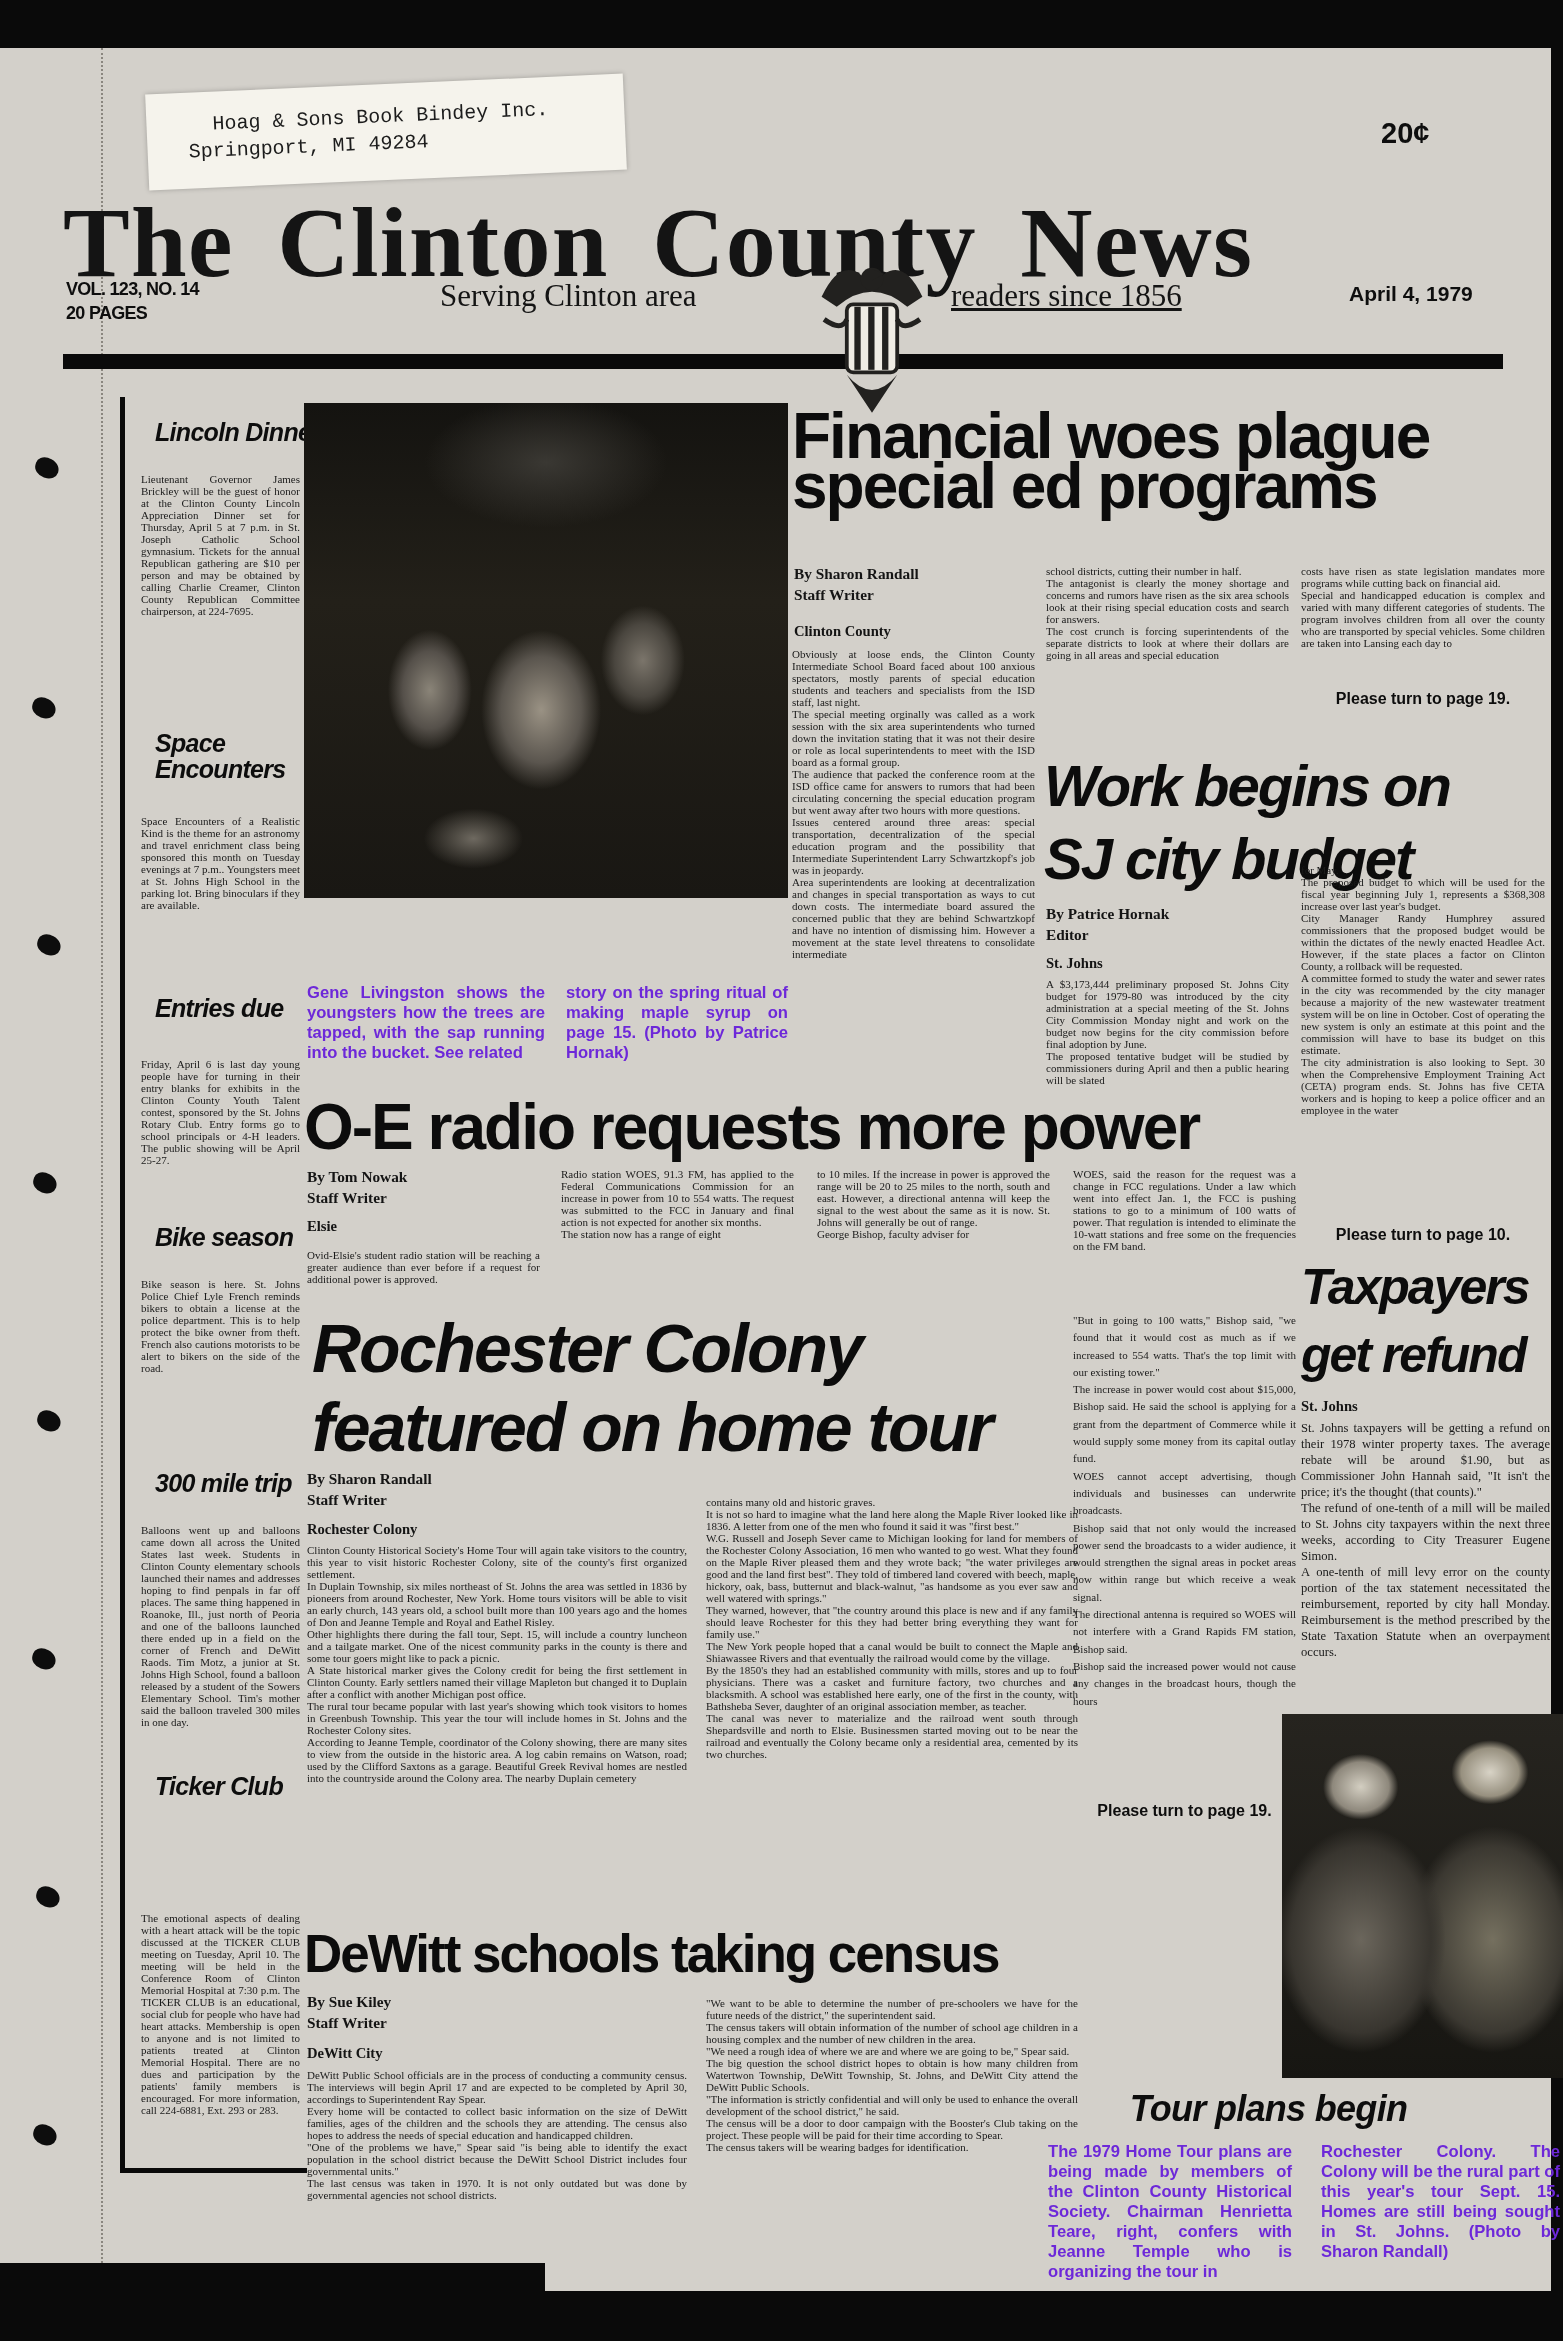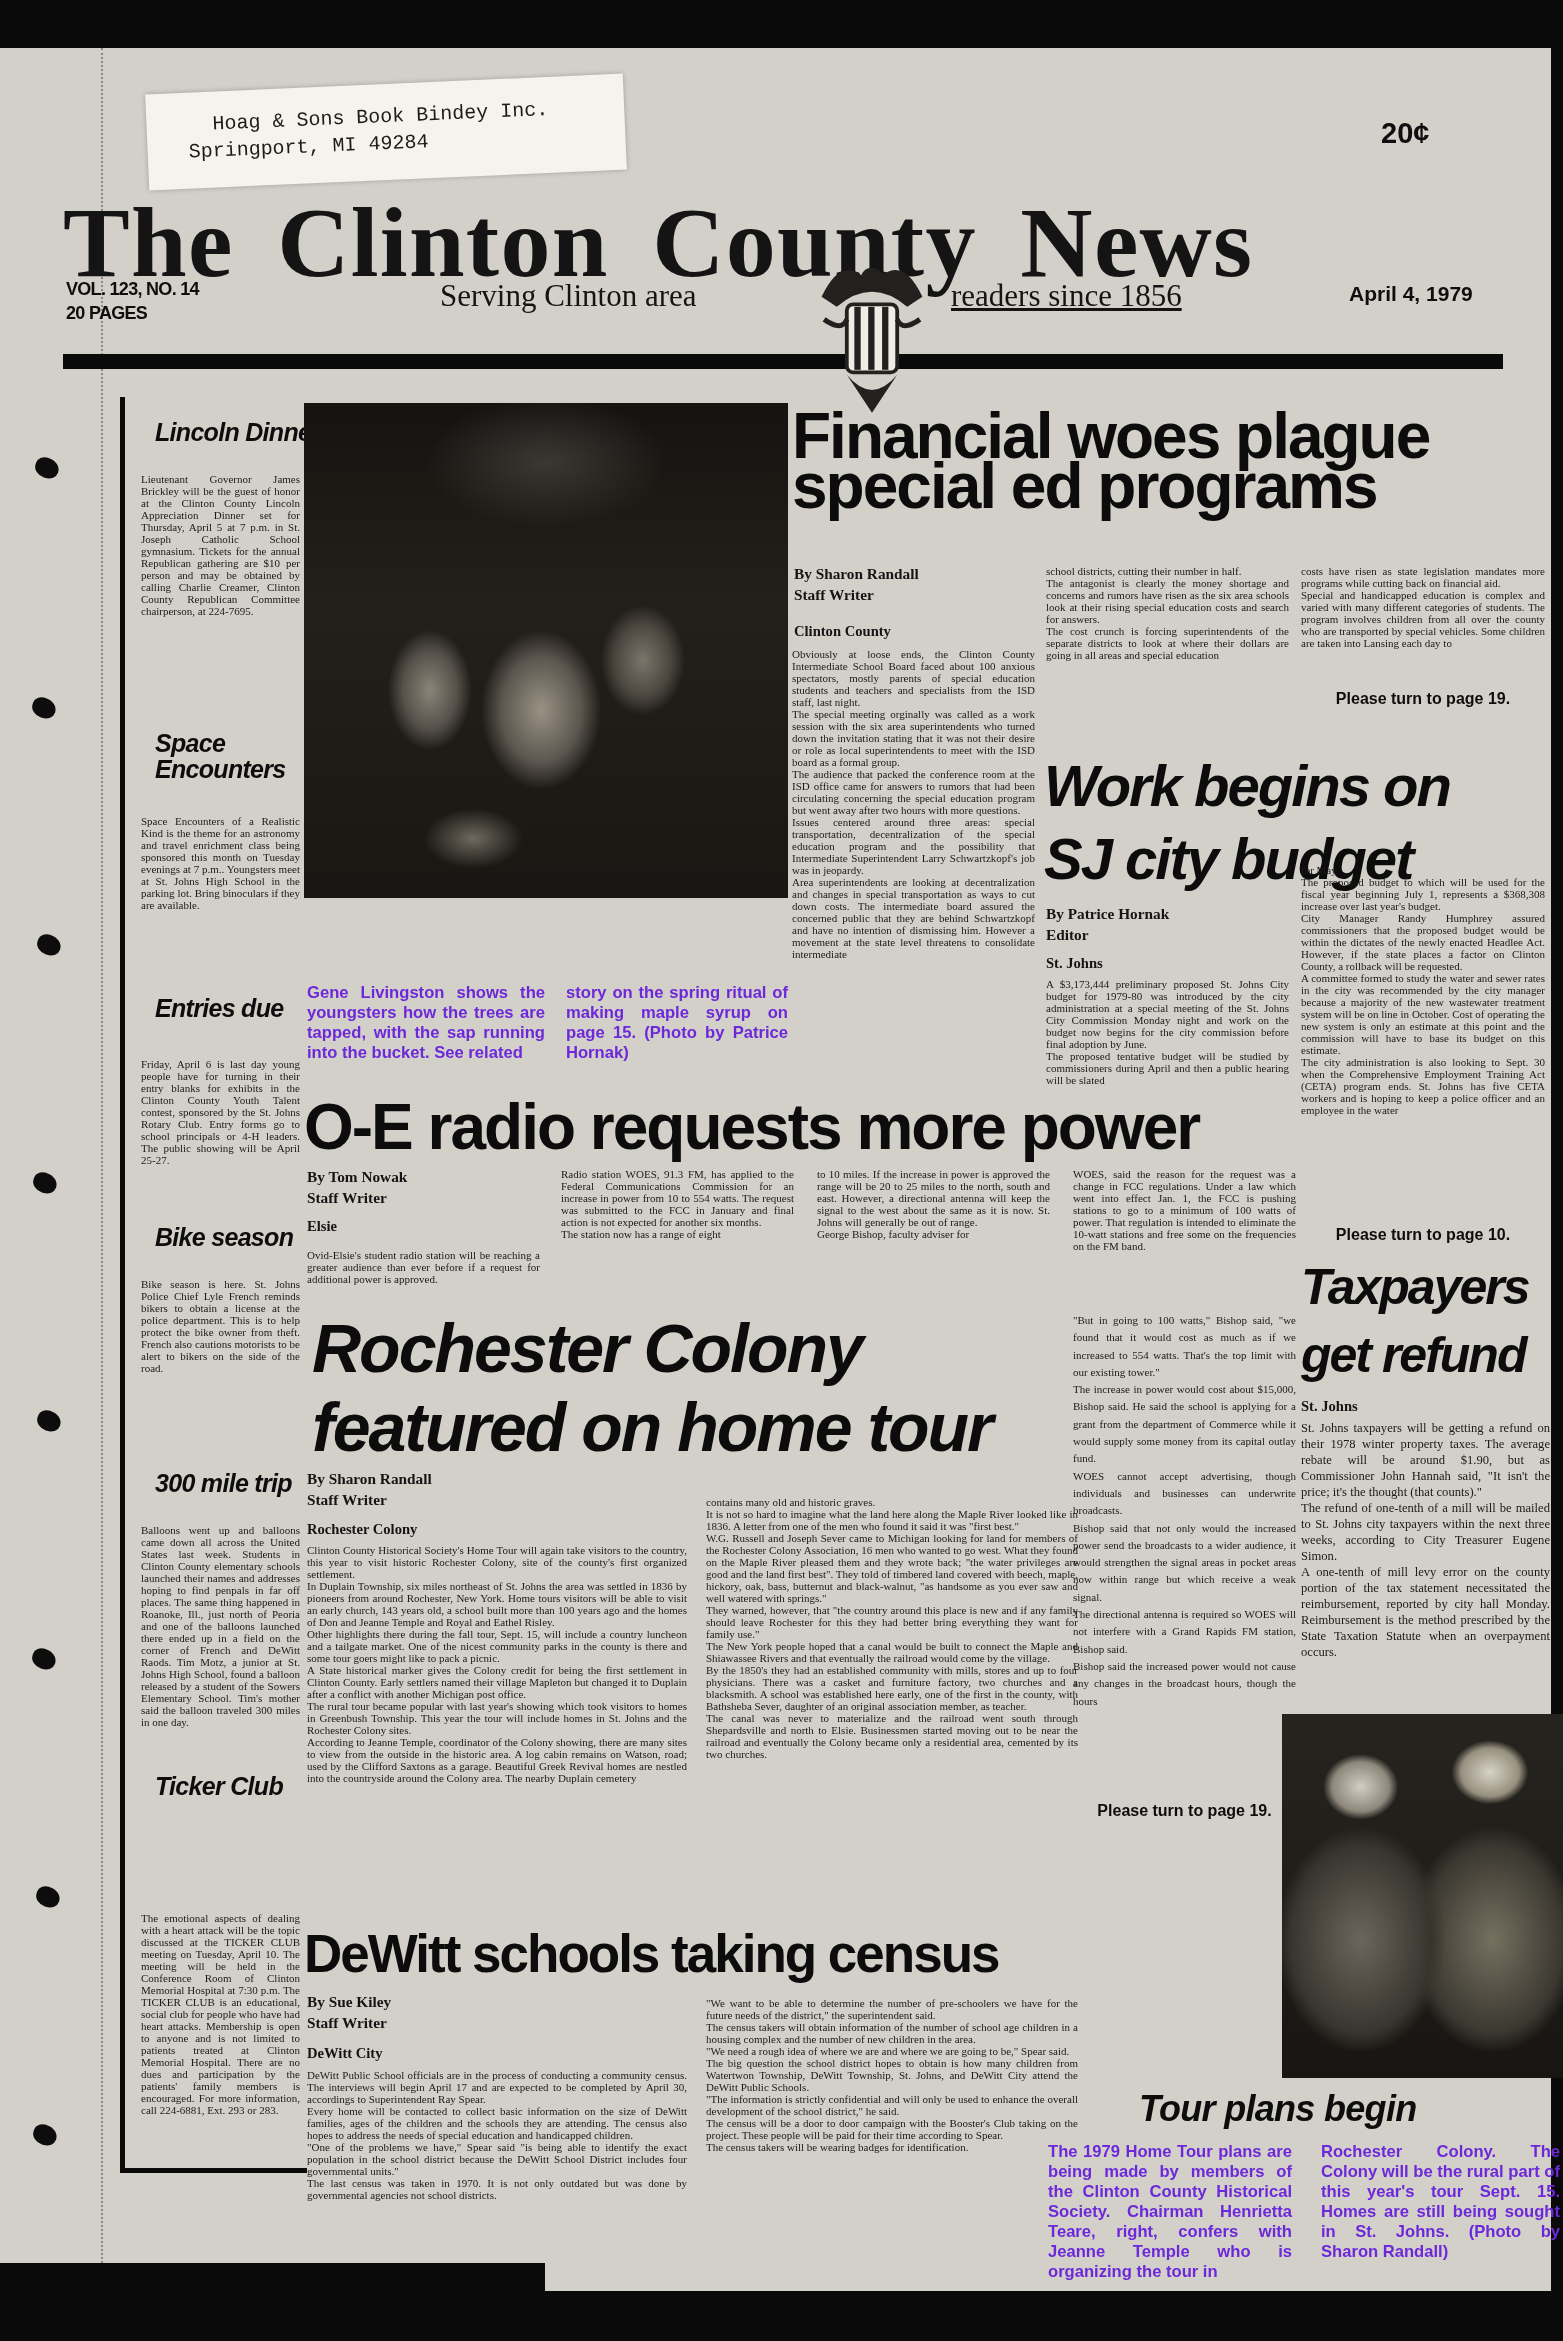--- a/index.html
+++ b/index.html
@@ -182,21 +182,21 @@
 The canal was never to materialize and the railroad went south through Shepardsville and north to Elsie. Businessmen started moving out to be near the railroad and eventually the Colony became only a residential area, cemented by its two churches.</div>
 
   <div class="abs headline ital" style="left:1301px;top:1262px;font-size:50px;">Taxpayers</div>
   <div class="abs headline ital" style="left:1301px;top:1330px;font-size:50px;">get refund</div>
   <div class="abs dateline" style="left:1301px;top:1398px;">St. Johns</div>
   <div class="abs body-col" style="left:1301px;top:1420px;width:249px;font-size:12.6px;line-height:16px;">St. Johns taxpayers will be getting a refund on their 1978 winter property taxes. The average rebate will be around $1.90, but as Commissioner John Hannah said, "It isn't the price; it's the thought (that counts)."
 The refund of one-tenth of a mill will be mailed to St. Johns city taxpayers within the next three weeks, according to City Treasurer Eugene Simon.
 A one-tenth of mill levy error on the county portion of the tax statement necessitated the reimbursement, reported by city hall Monday. Reimbursement is the method prescribed by the State Taxation Statute when an overpayment occurs.</div>
 
   <div id="photo-tour" class="abs photo" style="left:1282px;top:1714px;width:281px;height:364px;"></div>
-  <div class="abs cap-h" style="left:1139px;top:2088px;width:345px;">Tour plans begin</div>
+  <div class="abs cap-h" style="left:1096px;top:2088px;width:345px;text-align:center;">Tour plans begin</div>
   <div class="abs caption" style="left:1048px;top:2142px;width:244px;">The 1979 Home Tour plans are being made by members of the Clinton County Historical Society. Chairman Henrietta Teare, right, confers with Jeanne Temple who is organizing the tour in</div>
   <div class="abs caption" style="left:1321px;top:2142px;width:239px;">Rochester Colony. The Colony will be the rural part of this year's tour Sept. 15. Homes are still being sought in St. Johns. (Photo by Sharon Randall)</div>
 
   <div class="abs headline" style="left:304px;top:1927px;font-size:53px;">DeWitt schools taking census</div>
   <div class="abs byline" style="left:307px;top:1993px;">By Sue Kiley</div>
   <div class="abs byline" style="left:307px;top:2014px;">Staff Writer</div>
   <div class="abs dateline" style="left:307px;top:2045px;">DeWitt City</div>
   <div class="abs body-col" style="left:307px;top:2069px;width:380px;">DeWitt Public School officials are in the process of conducting a community census. The interviews will begin April 17 and are expected to be completed by April 30, accordings to Superintendent Ray Spear.
 Every home will be contacted to collect basic information on the size of DeWitt families, ages of the children and the schools they are attending. The census also hopes to address the needs of special education and handicapped children.
 "One of the problems we have," Spear said "is being able to identify the exact population in the school district because the DeWitt School District includes four governmental units."

